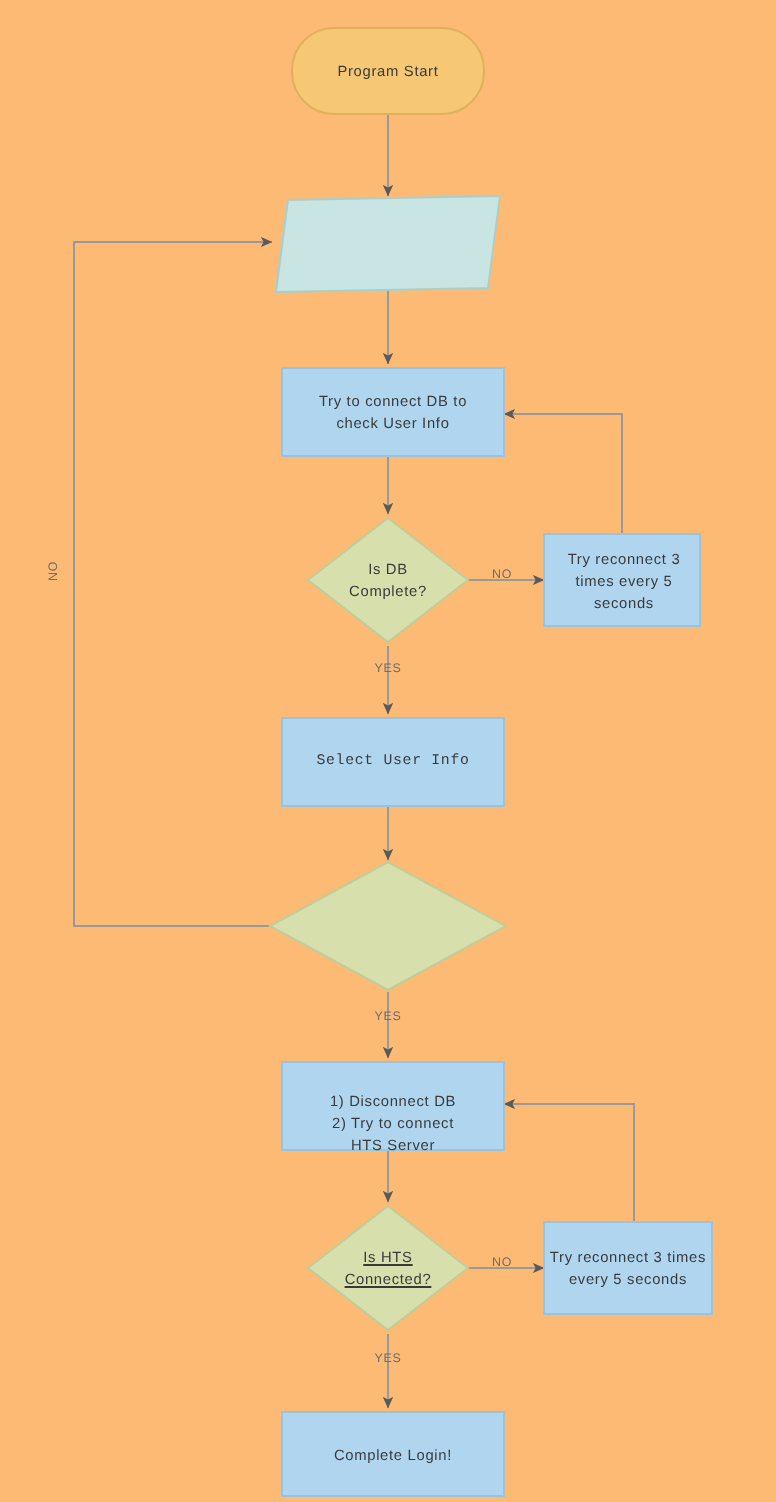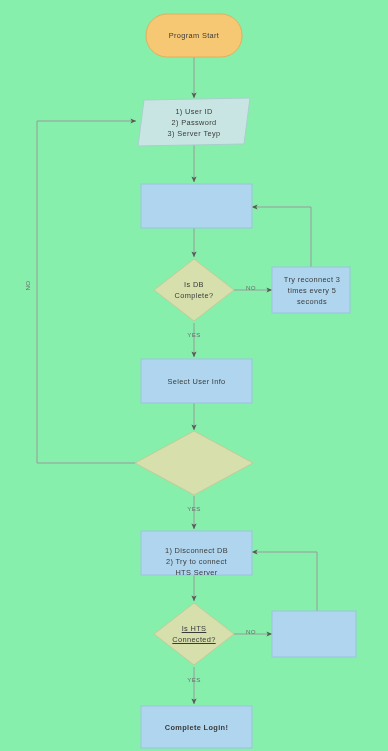--- a/index.html
+++ b/index.html
@@ -10,21 +10,21 @@
   body {
     width: 388px;
     height: 751px;
     font-family: "Liberation Sans", sans-serif;
     overflow: hidden;
   }
   #flowchart-root {
     position: relative;
     width: 388px;
     height: 751px;
-    background: #86efac;
+    background: #fdba74;
   }
   svg.layer {
     position: absolute;
     top: 0;
     left: 0;
     width: 388px;
     height: 751px;
   }
   .node-text {
     position: absolute;
@@ -111,44 +111,45 @@
 
     <polygon points="194,603 234,634 194,665 154,634" fill="#d7dfad" stroke="#c3cc97" stroke-width="1"></polygon>
 
     <rect x="272" y="611" width="84" height="46" fill="#b0d6ef" stroke="#9ac3de" stroke-width="1"></rect>
 
     <rect x="141" y="706" width="111" height="42" fill="#b0d6ef" stroke="#9ac3de" stroke-width="1"></rect>
   </svg>
 
   <div class="node-text" style="left:146px; top:14px; width:96px; height:43px;">Program Start</div>
 
-  <div class="node-text" style="left:138px; top:98px; width:112px; height:48px;">1) User ID
-2) Password
-3) Server Teyp</div>
 
+  <div class="node-text" style="left:141px; top:184px; width:111px; height:44px;">Try to connect DB to
+check User Info</div>
 
   <div class="node-text" style="left:154px; top:259px; width:80px; height:62px;">Is DB
 Complete?</div>
 
   <div class="node-text" style="left:272px; top:267px; width:80px; height:46px;text-align:center;">Try reconnect 3
 times every 5
 seconds</div>
 
-  <div class="node-text" style="left:141px; top:359px; width:111px; height:44px;">Select User Info</div>
+  <div class="node-text" style="left:141px; top:359px; width:111px; height:44px;font-family:Liberation Mono, monospace;">Select User Info</div>
 
 
   <div class="node-text" style="left:141px; top:531px; width:111px; height:60px;">1) Disconnect DB
 2) Try to connect
 HTS Server</div>
 
   <div class="node-text" style="left:154px; top:603px; width:80px; height:62px;text-decoration:underline;">Is HTS
 Connected?</div>
 
+  <div class="node-text" style="left:272px; top:611px; width:84px; height:46px;">Try reconnect 3 times
+every 5 seconds</div>
 
-  <div class="node-text" style="left:141px; top:706px; width:111px; height:42px;font-weight:bold;">Complete Login!</div>
+  <div class="node-text" style="left:141px; top:706px; width:111px; height:42px;">Complete Login!</div>
 
   <div class="edge-label" style="left:238px; top:284px; width:26px;">NO</div>
 
   <div class="edge-label" style="left:181px; top:331px; width:26px;">YES</div>
 
   <div class="edge-label vertical-no" style="left:14px; top:282px; width:26px;">NO</div>
 
   <div class="edge-label" style="left:181px; top:505px; width:26px;">YES</div>
 
   <div class="edge-label" style="left:238px; top:628px; width:26px;">NO</div>

